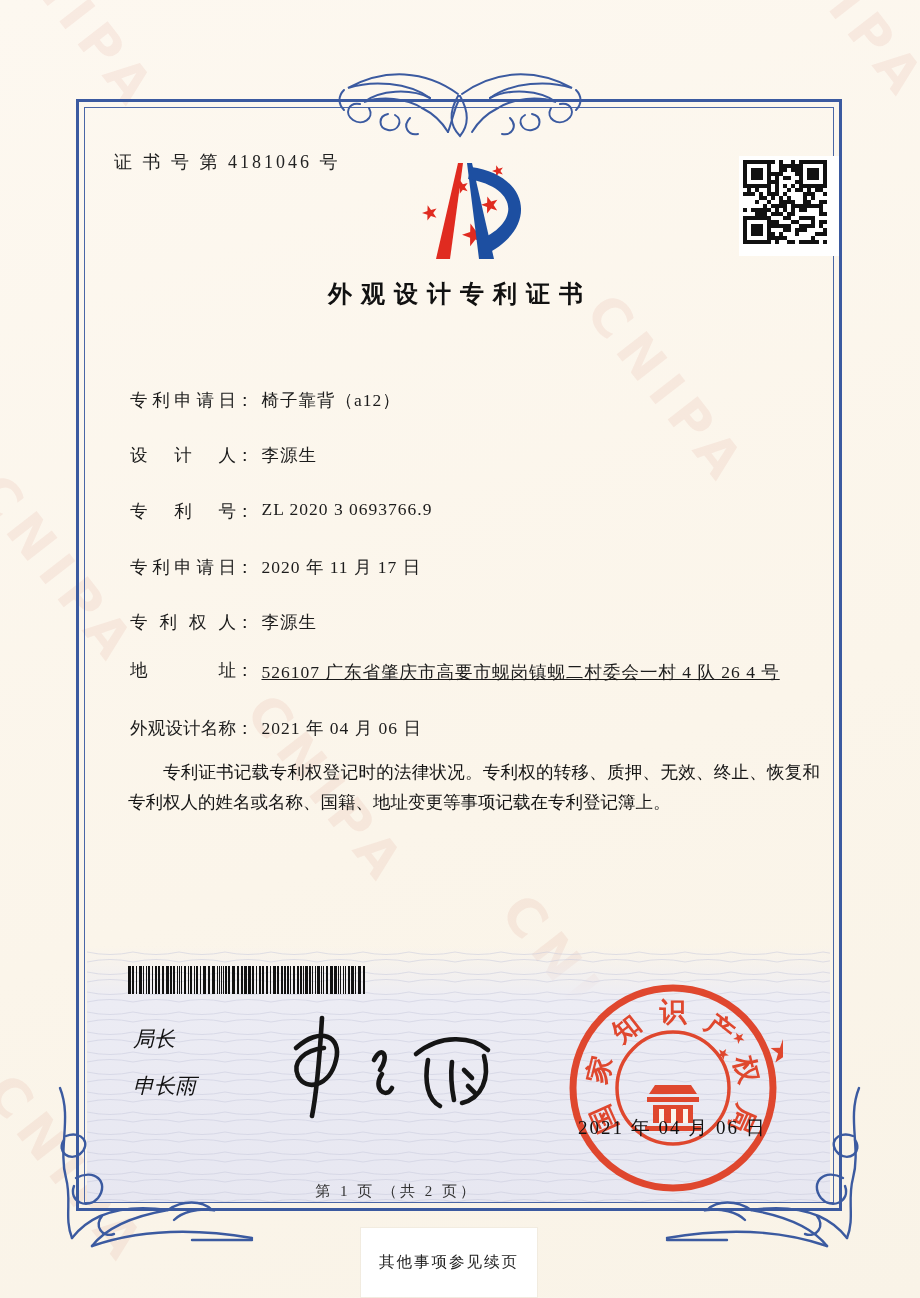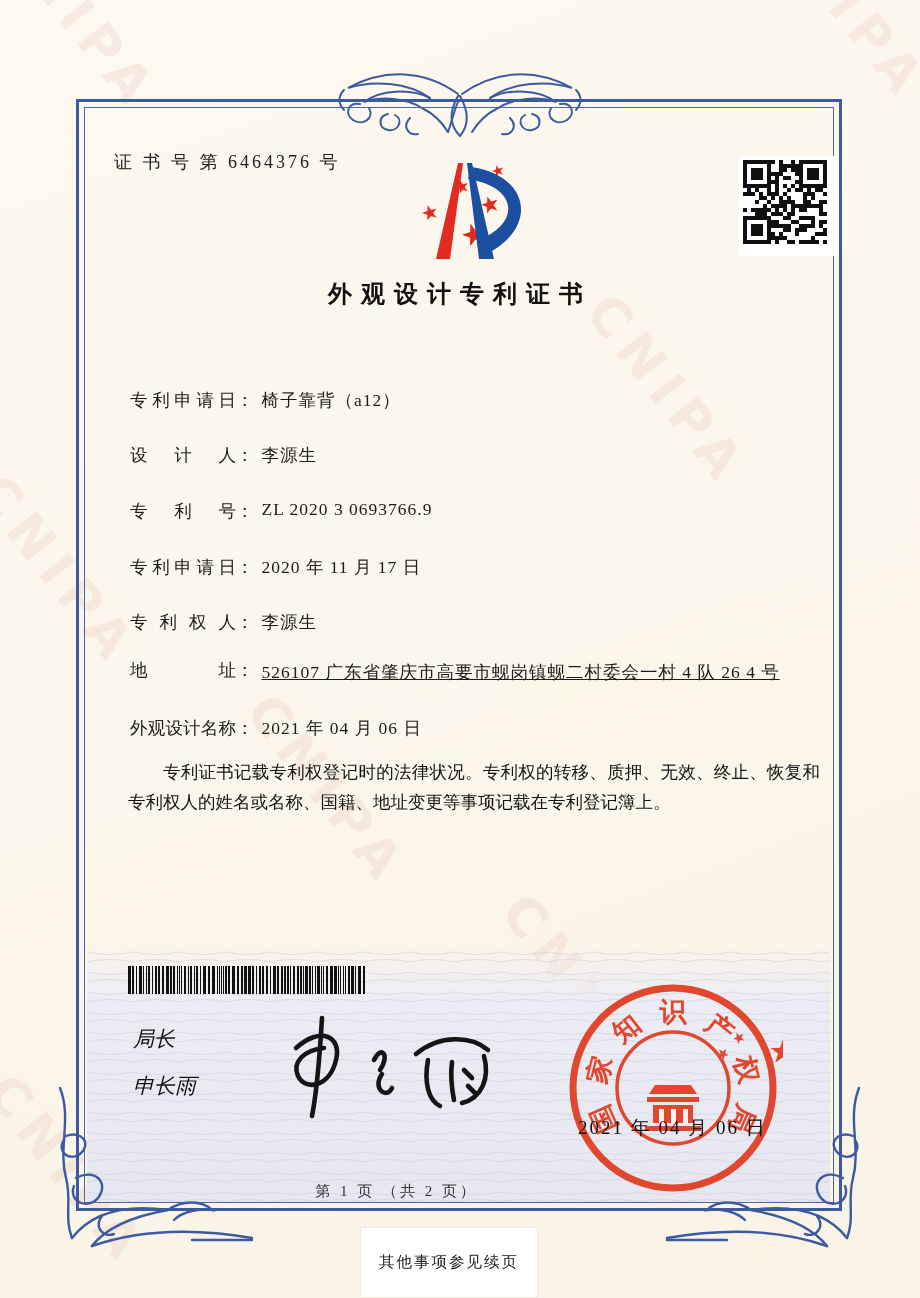--- a/index.html
+++ b/index.html
@@ -137,21 +137,21 @@
       <path d="M24,58 c16,-6 26,8 14,18 c-10,8 -24,-2 -16,-14"></path>
       <path d="M34,100 c18,-10 34,4 22,20 c-10,12 -30,4 -24,-12"></path>
       <path d="M30,160 c20,-26 52,-34 96,-28 c-34,6 -62,18 -76,36"></path>
       <path d="M50,168 c46,-16 102,-18 160,-8"></path>
       <path d="M126,132 c14,-10 34,-10 44,0 c-14,-2 -30,2 -38,10"></path>
       <path d="M60,138 c-8,10 0,22 12,18"></path>
       <path d="M210,162 l-60,0"></path>
     </g>
   </svg>
 
-  <div class="cert-no">证 书 号 第 6464376 号</div>
+  <div class="cert-no">证 书 号 第 4181046 号</div>
 
   <svg class="logo" viewBox="0 0 170 108">
     <g id="logo-stars" fill="#e02b20">
         <polygon points="118.22687876003197,8.267981065246364 120.77388439179524,11.728193901730227 124.90354936318735,10.542370227629199 122.39975942226478,14.033981101385965 124.80368141193073,17.59508621491492 120.70924849598721,16.292807573901456 118.06528902051193,19.67951524567443 118.03858025472506,15.383051908948321 114.00060144433805,13.915047246535089 118.07852743522771,12.561965514034032 " fill="#e02b20"></polygon>
         <polygon points="81.93135855337063,23.312644576120757 84.9028651237611,27.349559552018597 89.72080759038523,25.966098598900732 86.79971932597557,30.039644618283624 89.60429498058583,34.19426725073407 84.82745657865175,32.6749421695517 81.74283719059724,36.6261011199535 81.7116769638459,31.61356056043971 77.00070168506106,29.900888454290936 81.75828200776566,28.32229309970637 " fill="#e02b20"></polygon>
         <polygon points="109.34031814004794,39.40197159786955 113.16082658769285,44.59229085259534 119.35532404478101,42.813555341443795 115.59963913339718,48.05097165207895 119.20552211789608,53.39262932237238 113.06387274398082,51.439211360852184 109.09793353076789,56.51927286851165 109.05787038208759,50.07457786342248 103.00090216650707,47.87257086980263 109.11779115284156,45.84294827105105 " fill="#e02b20"></polygon>
         <polygon points="49.635838346709285,48.357308086995154 53.03184585572698,52.97092520230697 58.53806581758313,51.389826970172265 55.199679229686375,56.04530813518129 58.40490854924096,60.79344828655323 52.945664661316286,59.05707676520194 49.42038536068256,63.572686994232576 49.384773672966745,57.84406921193109 44.00080192578406,55.88672966204678 49.43803658030362,54.08262068537871 " fill="#e02b20"></polygon>
         <polygon points="92.45375752006393,66.53596213049272 97.54776878359046,73.45638780346046 105.80709872637469,71.0847404552584 100.79951884452956,78.06796220277192 105.60736282386144,85.19017242982984 97.41849699197444,82.58561514780291 92.13057804102384,89.35903049134886 92.07716050945012,80.76610381789664 84.00120288867609,77.83009449307018 92.15705487045543,75.12393102806807 " fill="#e02b20"></polygon>
       </g>
     <polygon points="80,6 85,6 72,102 58,102" fill="#e02b20"></polygon>

